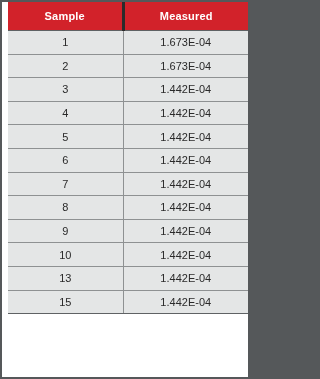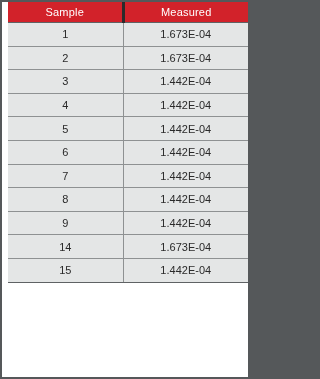--- a/index.html
+++ b/index.html
@@ -29,24 +29,24 @@
     width: 240px;
     border-collapse: collapse;
     table-layout: fixed;
   }
   #data-table col.col-sample { width: 115px; }
   #data-table col.col-measured { width: 125px; }
 
   #data-table thead th {
     background: #d2222a;
     color: #ffffff;
-    font-weight: normal;
+    font-weight: bold;
     font-size: 11px;
     letter-spacing: 0.2px;
-    height: 20px;
+    height: 28px;
     padding: 0;
     text-align: center;
     vertical-align: middle;
     border: 0;
   }
   #data-table thead th.th-sample {
     border-right: 3px solid #2b2b2b;
   }
 
   #data-table tbody td {
@@ -117,22 +117,26 @@
         </tr>
         <tr>
           <td class="td-sample">8</td>
           <td class="td-measured">1.442E-04</td>
         </tr>
         <tr>
           <td class="td-sample">9</td>
           <td class="td-measured">1.442E-04</td>
         </tr>
         <tr>
-          <td class="td-sample">14</td>
-          <td class="td-measured">1.673E-04</td>
+          <td class="td-sample">10</td>
+          <td class="td-measured">1.442E-04</td>
+        </tr>
+        <tr>
+          <td class="td-sample">13</td>
+          <td class="td-measured">1.442E-04</td>
         </tr>
         <tr>
           <td class="td-sample">15</td>
           <td class="td-measured">1.442E-04</td>
         </tr>
       </tbody>
   </table>
 
 </div>
 

